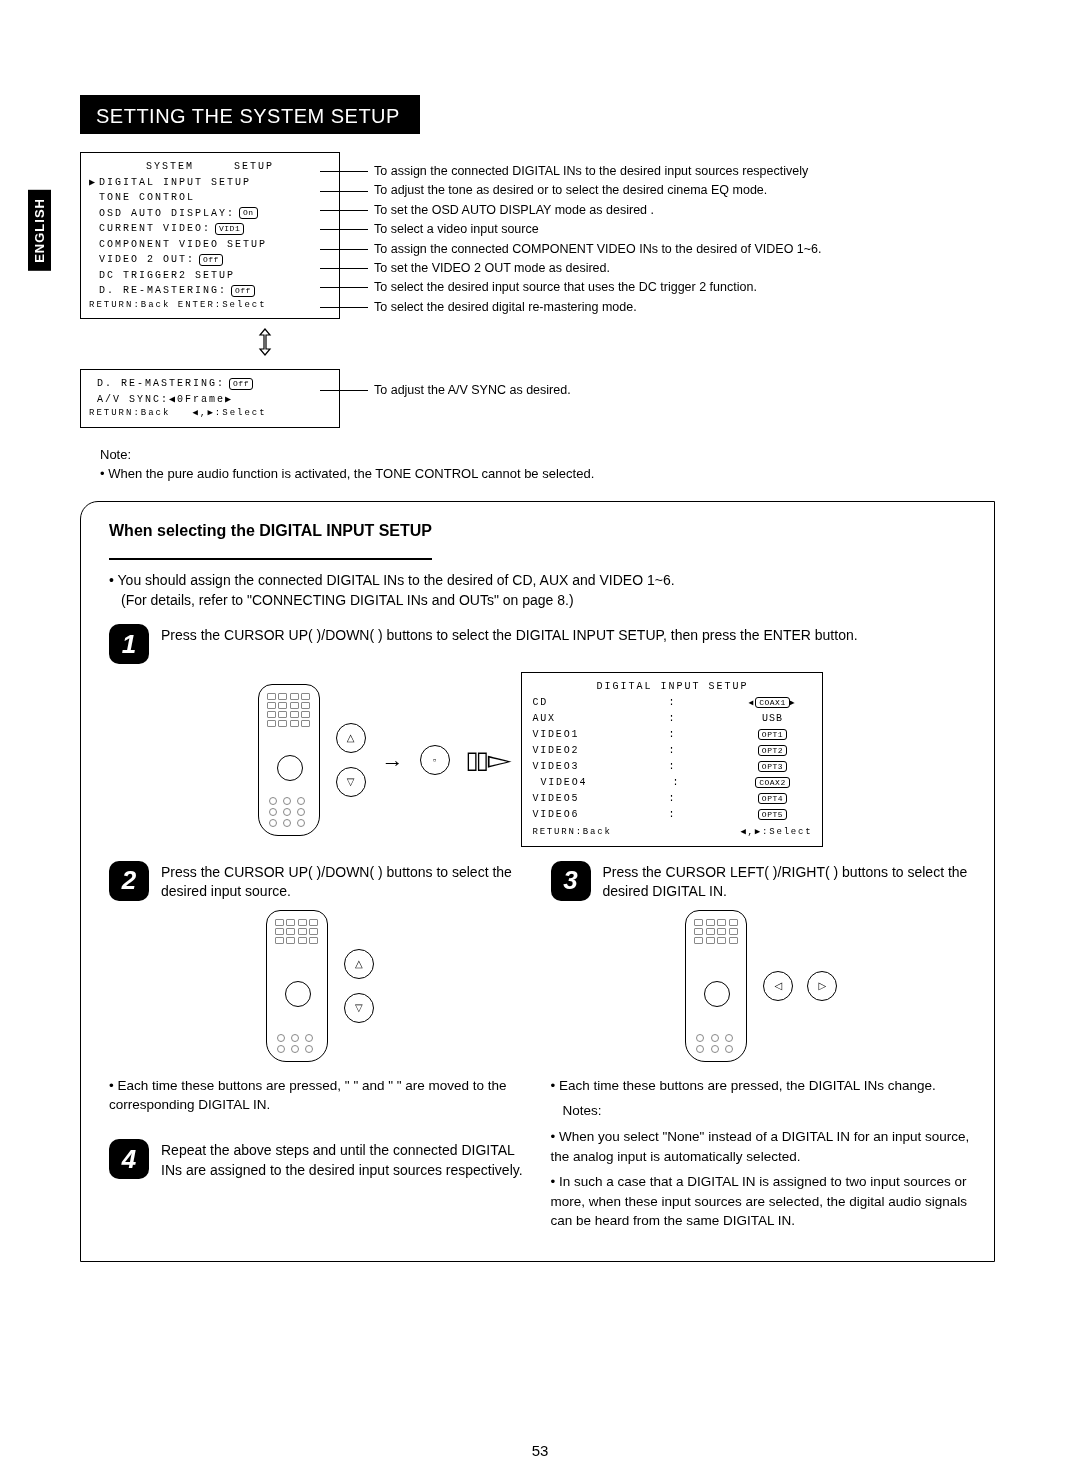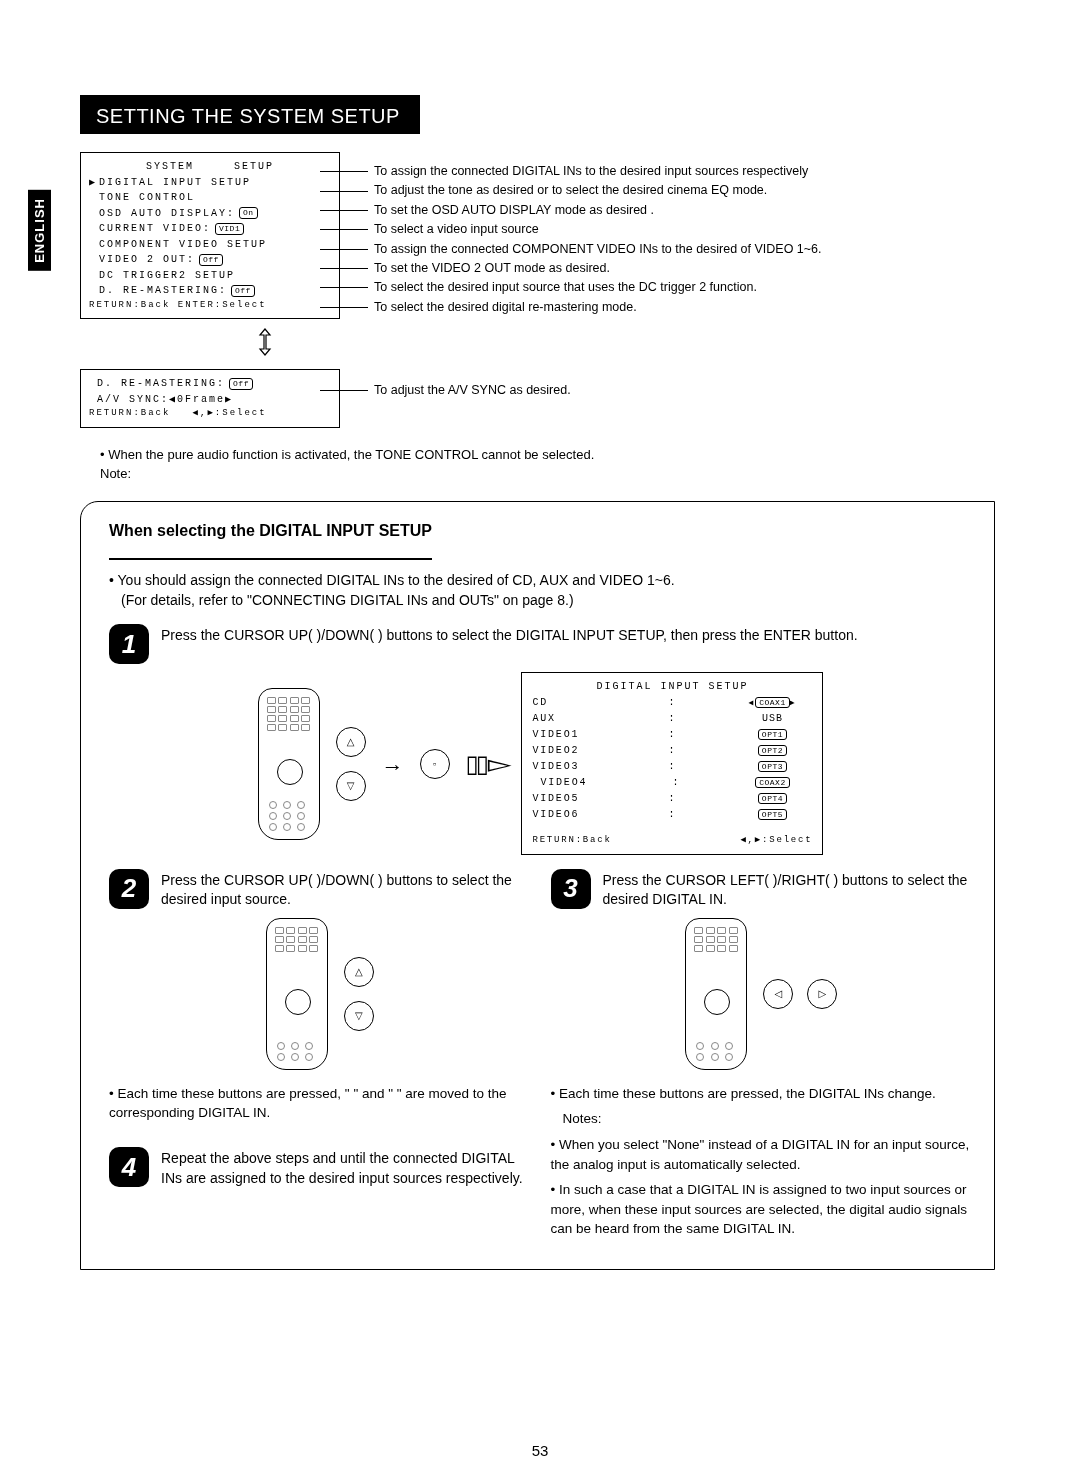--- a/index.html
+++ b/index.html
@@ -354,22 +354,22 @@
         </div>
       <div style="height:64px;"></div>
       <div class="row">
           <div class="leader"></div>
           <span>To adjust the A/V SYNC as desired.</span>
         </div>
     </div>
   </div>
 
   <div class="note-block">
+    <div>Note:</div>
     <div>• When the pure audio function is activated, the TONE CONTROL cannot be selected.</div>
-    <div>Note:</div>
   </div>
 
   
   <div class="main-frame">
     <div class="subsection-title">When selecting the DIGITAL INPUT SETUP</div>
     <div class="intro-line">
       <span>• You should assign the connected DIGITAL INs to the desired of CD, AUX and VIDEO 1~6.</span><br>
       <span style="margin-left:12px;">(For details, refer to "CONNECTING DIGITAL INs and OUTs" on page 8.)</span>
     </div>
 
@@ -461,21 +461,21 @@
               <span style="width: 80px;">VIDEO5</span>
               <span style="width: 20px; text-align: center;">:</span>
               <span style="width: 80px; text-align: center;"><span class="di-tag">OPT4</span></span>
             </div>
             <div class="di-row">
               <span style="width: 80px;">VIDEO6</span>
               <span style="width: 20px; text-align: center;">:</span>
               <span style="width: 80px; text-align: center;"><span class="di-tag">OPT5</span></span>
             </div>
           </div>
-        <div class="di-row" style="font-size:9px;margin-top:10px;">
+        <div class="di-row" style="font-size:9px;margin-top:2px;">
           <span>RETURN:Back</span>
           <span>◀,▶:Select</span>
         </div>
       </div>
     </div>
 
     
     <div class="two-col">
       <div class="col">
         <div class="step">

